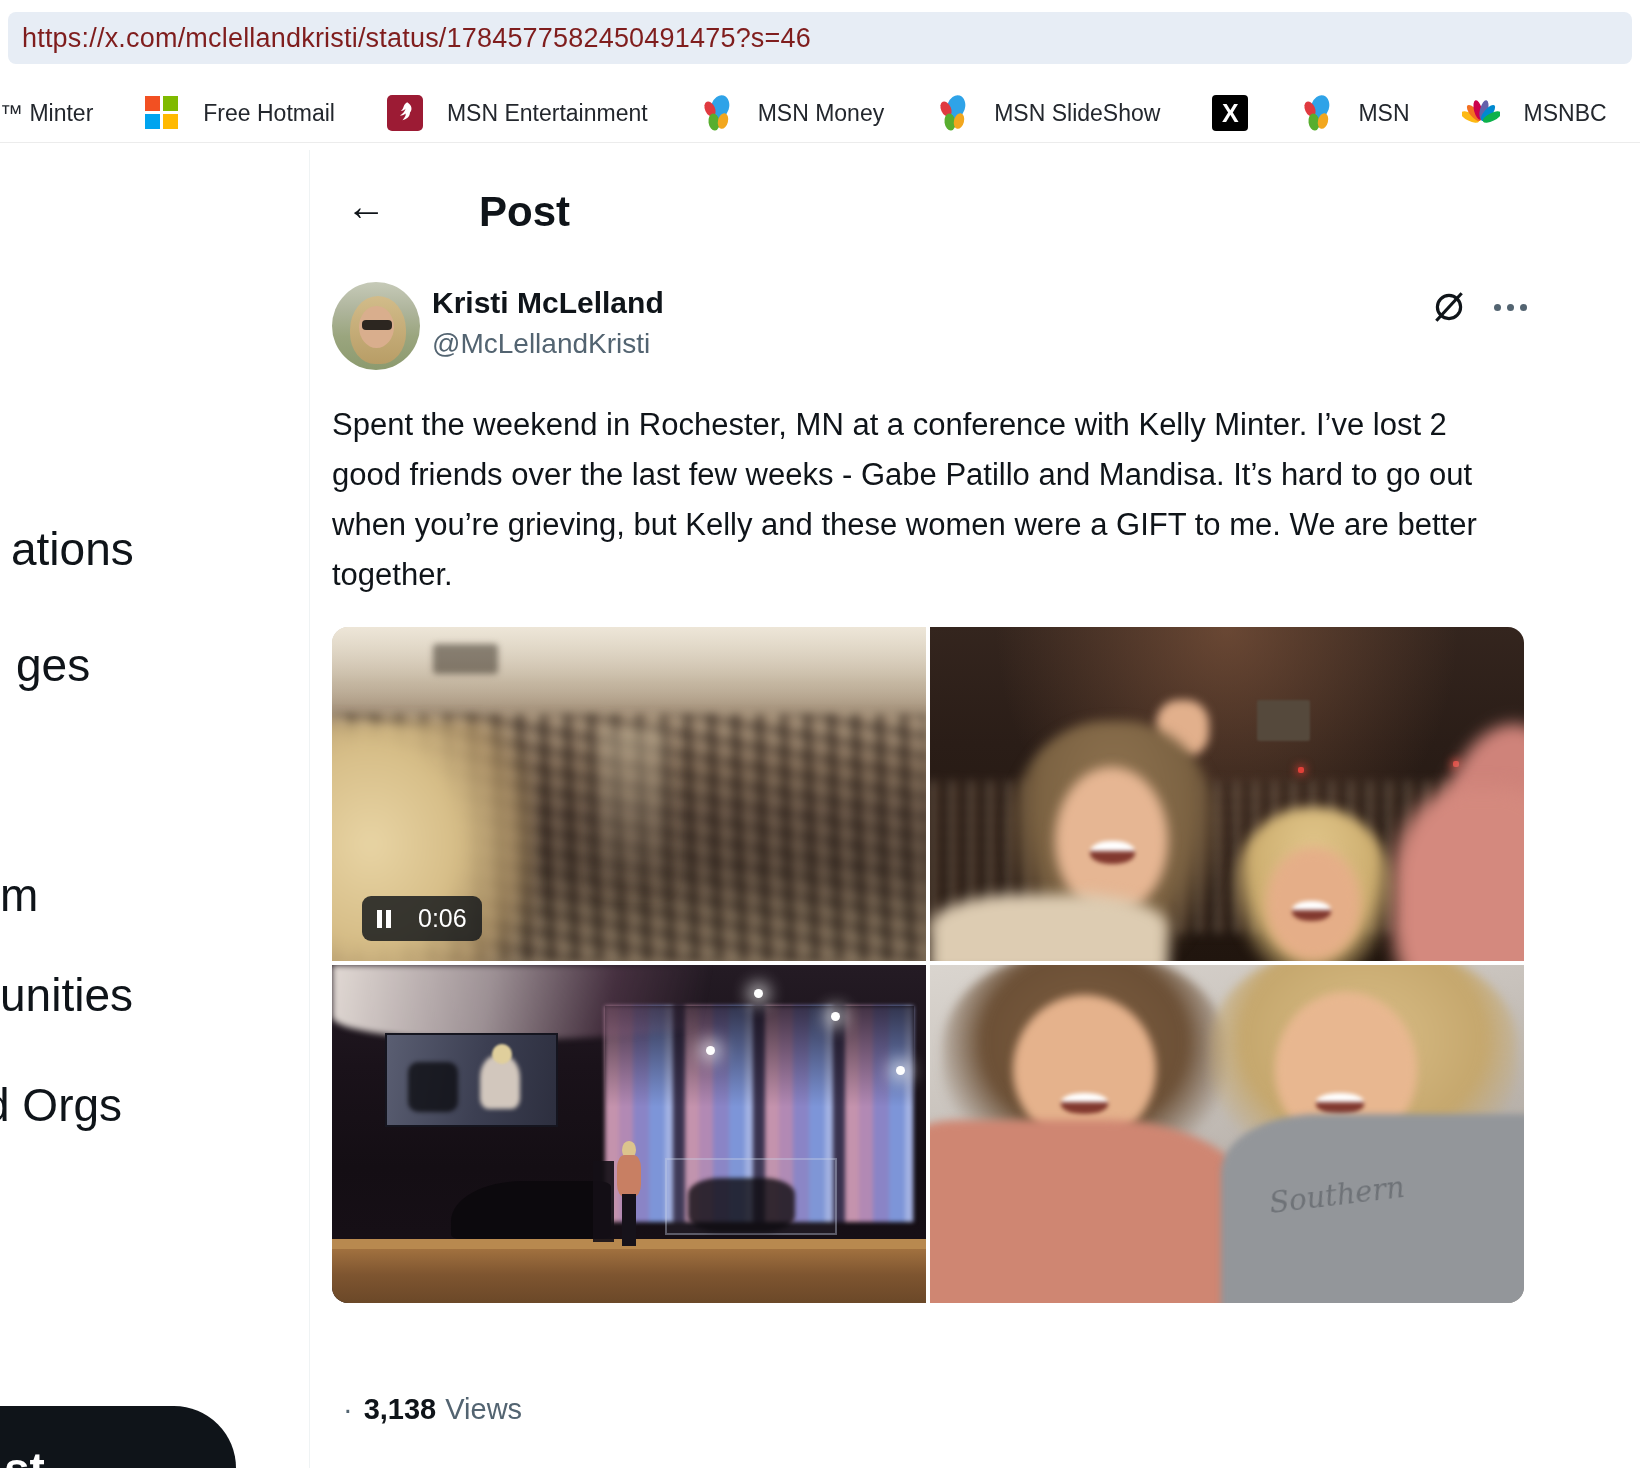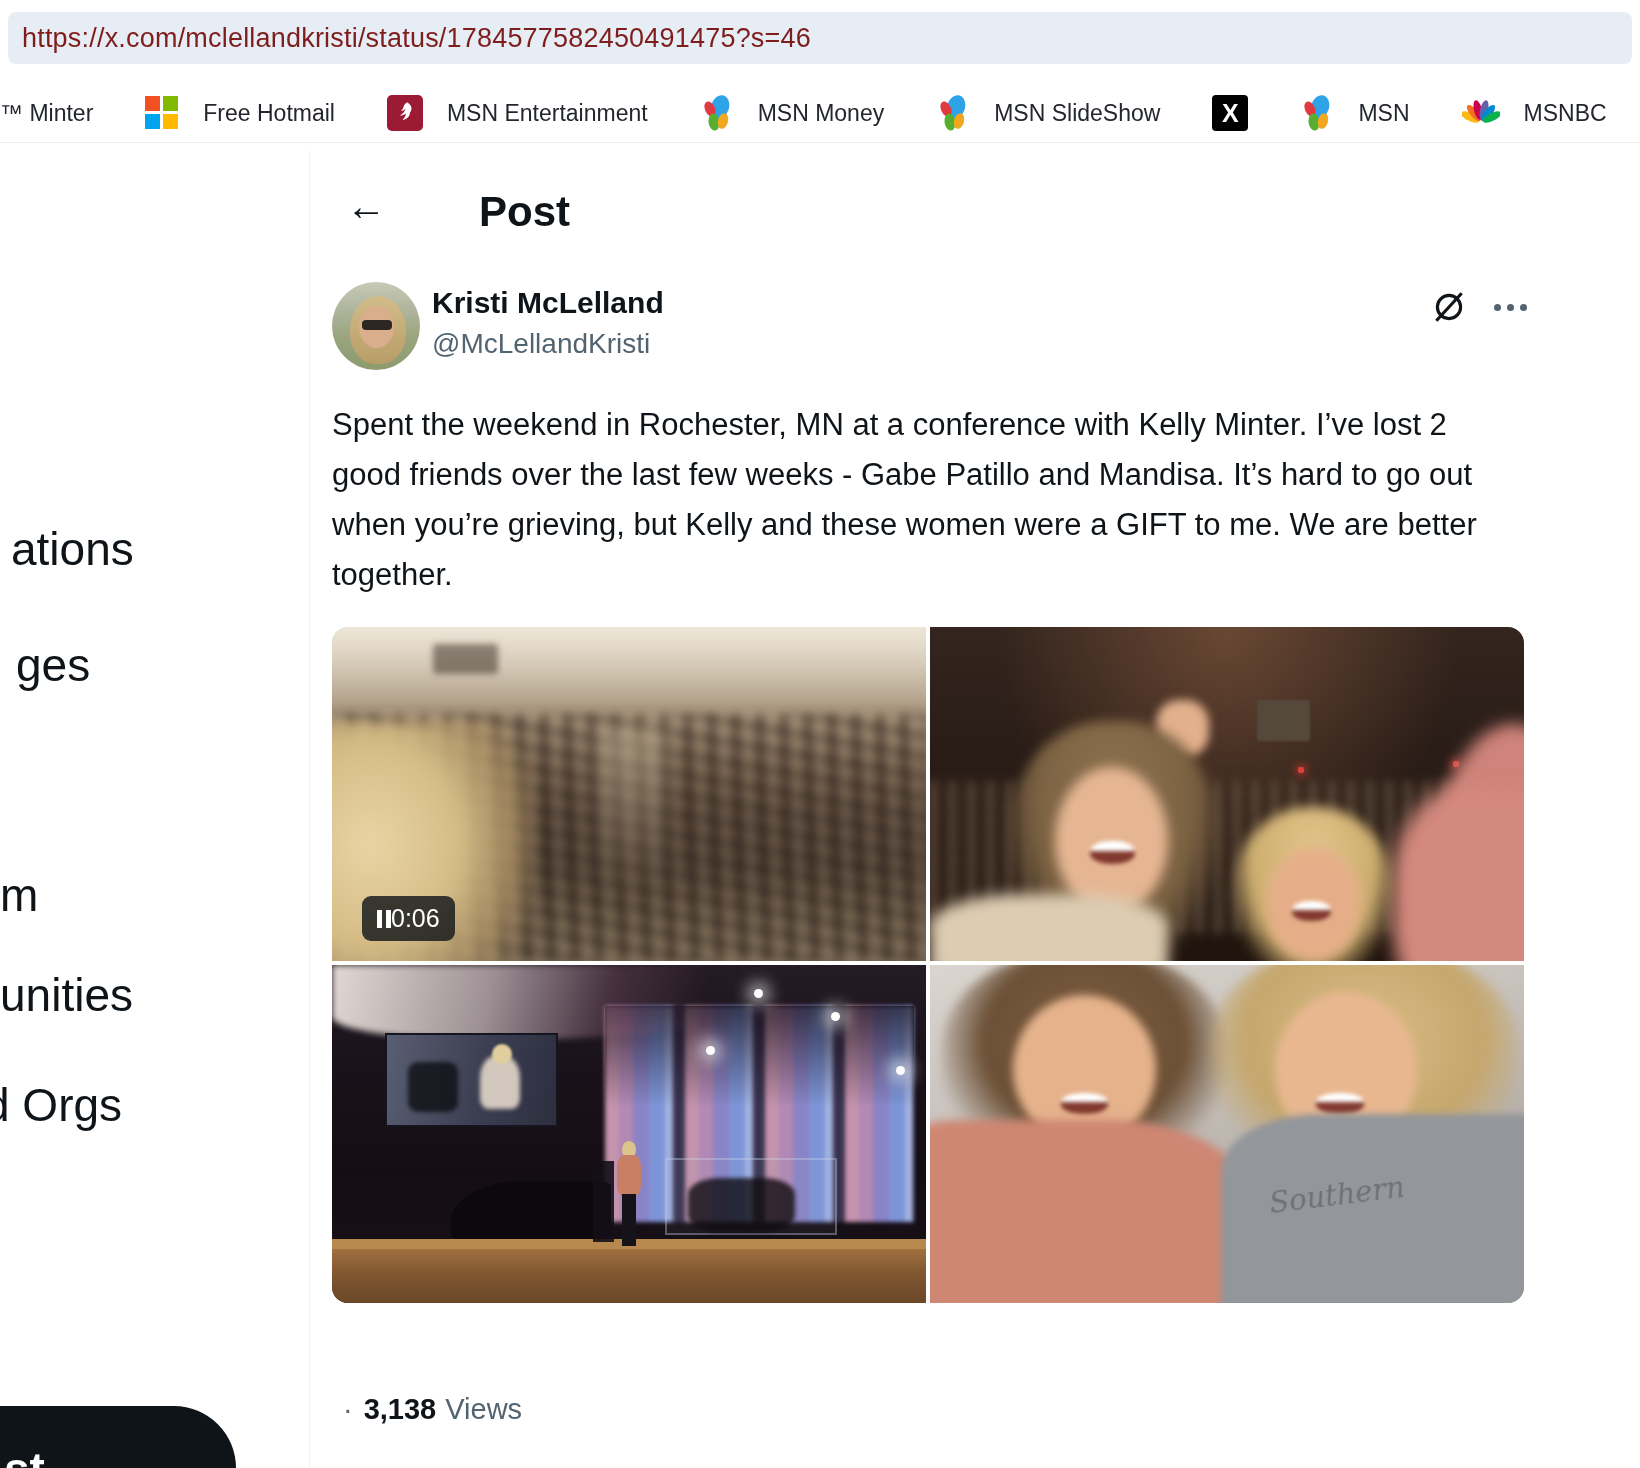--- a/index.html
+++ b/index.html
@@ -75,21 +75,21 @@
   .m1-scr{left:17%;top:5%;width:11%;height:9%;background:rgba(62,52,42,.55);filter:blur(3px);border-radius:4px;}
   .m1-crowd{left:0;top:26%;right:0;bottom:0;
     background:
       repeating-linear-gradient(88deg,rgba(25,16,12,.45) 0 7px,rgba(120,95,75,.28) 7px 13px,rgba(214,194,168,.20) 13px 16px,rgba(0,0,0,0) 16px 24px),
       repeating-linear-gradient(10deg,rgba(30,20,15,.32) 0 9px,rgba(0,0,0,0) 9px 20px);
     filter:blur(4px);}
   .m1-aisle{left:45%;top:30%;width:11%;height:48%;background:linear-gradient(180deg,rgba(196,180,152,.55),rgba(120,100,80,.1));filter:blur(9px);}
   .m1-hair{left:-16%;top:28%;width:50%;height:92%;
     background:radial-gradient(ellipse at 45% 40%,#e8d4a4 0%,#d6bd87 38%,rgba(190,160,110,.65) 62%,rgba(190,160,110,0) 78%);filter:blur(7px);}
   .vbadge{position:absolute;left:30px;bottom:20px;background:rgba(18,22,26,.82);color:#fff;border-radius:9px;
-    padding:8px 15px;display:flex;align-items:center;gap:0;}
+    padding:8px 15px;display:flex;align-items:center;gap:27px;}
   .pause-bars{display:flex;gap:4px;}
   .pause-bars i{display:block;width:5px;height:18px;background:#fff;}
   .vtime{font-size:25px;font-weight:500;}
 
   
   .m2{background:
       radial-gradient(ellipse at 50% 0%,rgba(150,100,70,.55),rgba(0,0,0,0) 55%),
       linear-gradient(180deg,#34251e 0%,#2a1d17 35%,#20150e 100%);}
   .m2-crowd{left:0;right:0;top:46%;height:46%;
     background:

